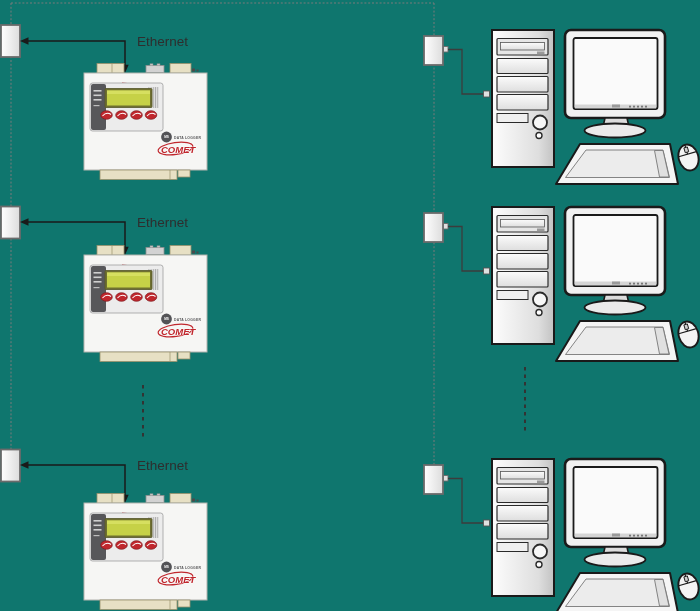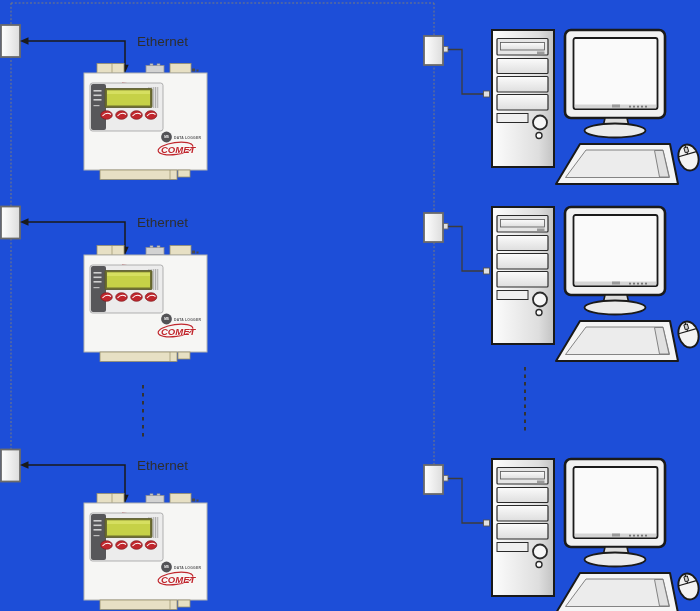--- a/index.html
+++ b/index.html
@@ -1,16 +1,16 @@
 <!DOCTYPE html>
 <html><head>
 <meta charset="utf-8">
 <style>
   html,body{margin:0;padding:0;background:#fff;}
-  .canvas{position:relative;width:700px;height:611px;background:#1d4ed8;overflow:hidden;}
+  .canvas{position:relative;width:700px;height:611px;background:#0f766e;overflow:hidden;}
   svg{position:absolute;left:0;top:0;}
   svg text{font-family:"Liberation Sans","DejaVu Sans",sans-serif;}
   .eth-label{font-size:13.5px;fill:#2e2e2e;}
   .badge-t{font-size:3.1px;font-weight:bold;fill:#ffffff;text-anchor:middle;}
   .badge-l{font-size:3.4px;font-weight:bold;fill:#58585a;letter-spacing:.25px;}
   .brand-t{font-size:9.5px;font-weight:bold;font-style:italic;fill:#c0272d;paint-order:stroke;stroke:#ffffff;stroke-width:.55px;}
 </style>
 </head>
 <body>
 

